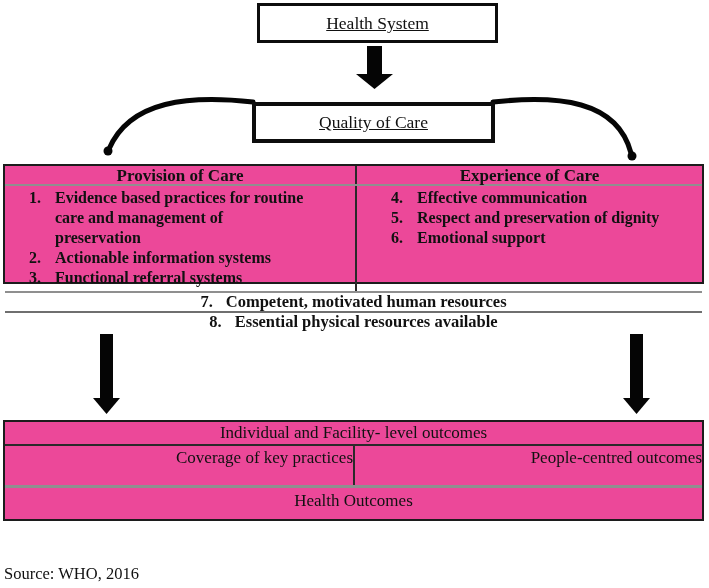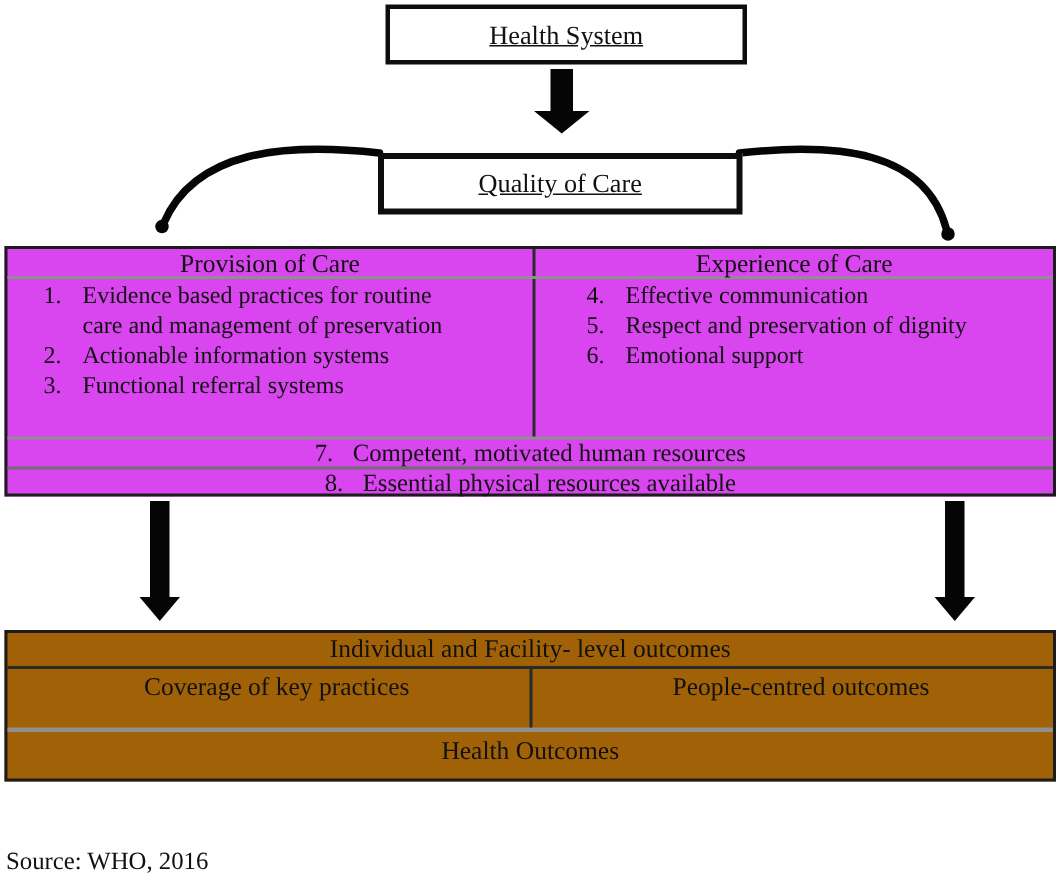--- a/index.html
+++ b/index.html
@@ -14,49 +14,49 @@
   
   .node-box{
     position:absolute; border:3px solid #0d0d0d; background:#fff;
     text-align:center; font-size:17.5px;text-decoration:underline;
   }
   .hs-box{left:257px; top:3px; width:235px; height:34px; line-height:34px;}
   .qc-box{left:252px; top:102px; width:235px; height:33px; line-height:33px; border-width:4px;}
 
   
   .main-table{
-    left:3px; top:164px; width:701px; height:167px;
-    border:2px solid #1c1c1c; box-sizing:border-box; background:#d946ef;
+    left:3px; top:164px; width:701px; height:120px;
+    border:2px solid #1c1c1c; box-sizing:border-box; background:#ec4899;font-weight:bold;
   }
   .mt-header{display:flex; height:20px; border-bottom:2px solid #8f8f8f; box-sizing:border-box;}
   .mt-body{display:flex; height:107px; border-bottom:2px solid #8f8f8f; box-sizing:border-box;}
   .col-l{width:352px; border-right:2px solid #2a2a2a; box-sizing:border-box;}
   .col-r{flex:1;}
   .hdr-cell{font-size:17px; line-height:17px; text-align:center; padding-top:1px;}
   .items{font-size:16px; line-height:20px;}
   .col-l .items{padding:2px 0 0 24px;}
   .col-r .items{padding:2px 0 0 34px;}
   .item{display:flex;}
   .item .num{width:26px; flex:none;}
   .col-l .item .txt{max-width:258px;}
   .crossrow{display:flex; justify-content:center; gap:13px; box-sizing:border-box;
             font-size:16.5px;}
   .row7{height:20px; border-bottom:2px solid #6f6f6f; line-height:17px;}
   .row8{height:16px; line-height:17px;}
 
   
   .bottom-table{
     left:3px; top:420px; width:701px; height:101px;
-    border:2px solid #1c1c1c; box-sizing:border-box; background:#a16207;
+    border:2px solid #1c1c1c; box-sizing:border-box; background:#ec4899;
     font-size:17px;
   }
   .bt-header{height:24px; border-bottom:2px solid #2a2a2a; box-sizing:border-box;
              text-align:center; line-height:22px;}
   .bt-mid{display:flex; height:42px; border-bottom:3px solid #8f8f8f; box-sizing:border-box;}
-  .bt-cell{text-align:center; padding-top:2px;padding-left:11px;}
+  .bt-cell{text-align:right; padding-top:2px;padding-left:11px;}
   .bt-cell.l{width:350px; border-right:2px solid #2a2a2a; box-sizing:border-box;}
   .bt-cell.r{flex:1;}
   .bt-footer{text-align:center; padding-top:3px;}
 
   .source-line{left:4px; top:564px; font-size:16.5px;}
 </style>
 </head>
 <body>
 
 <div class="canvas">

